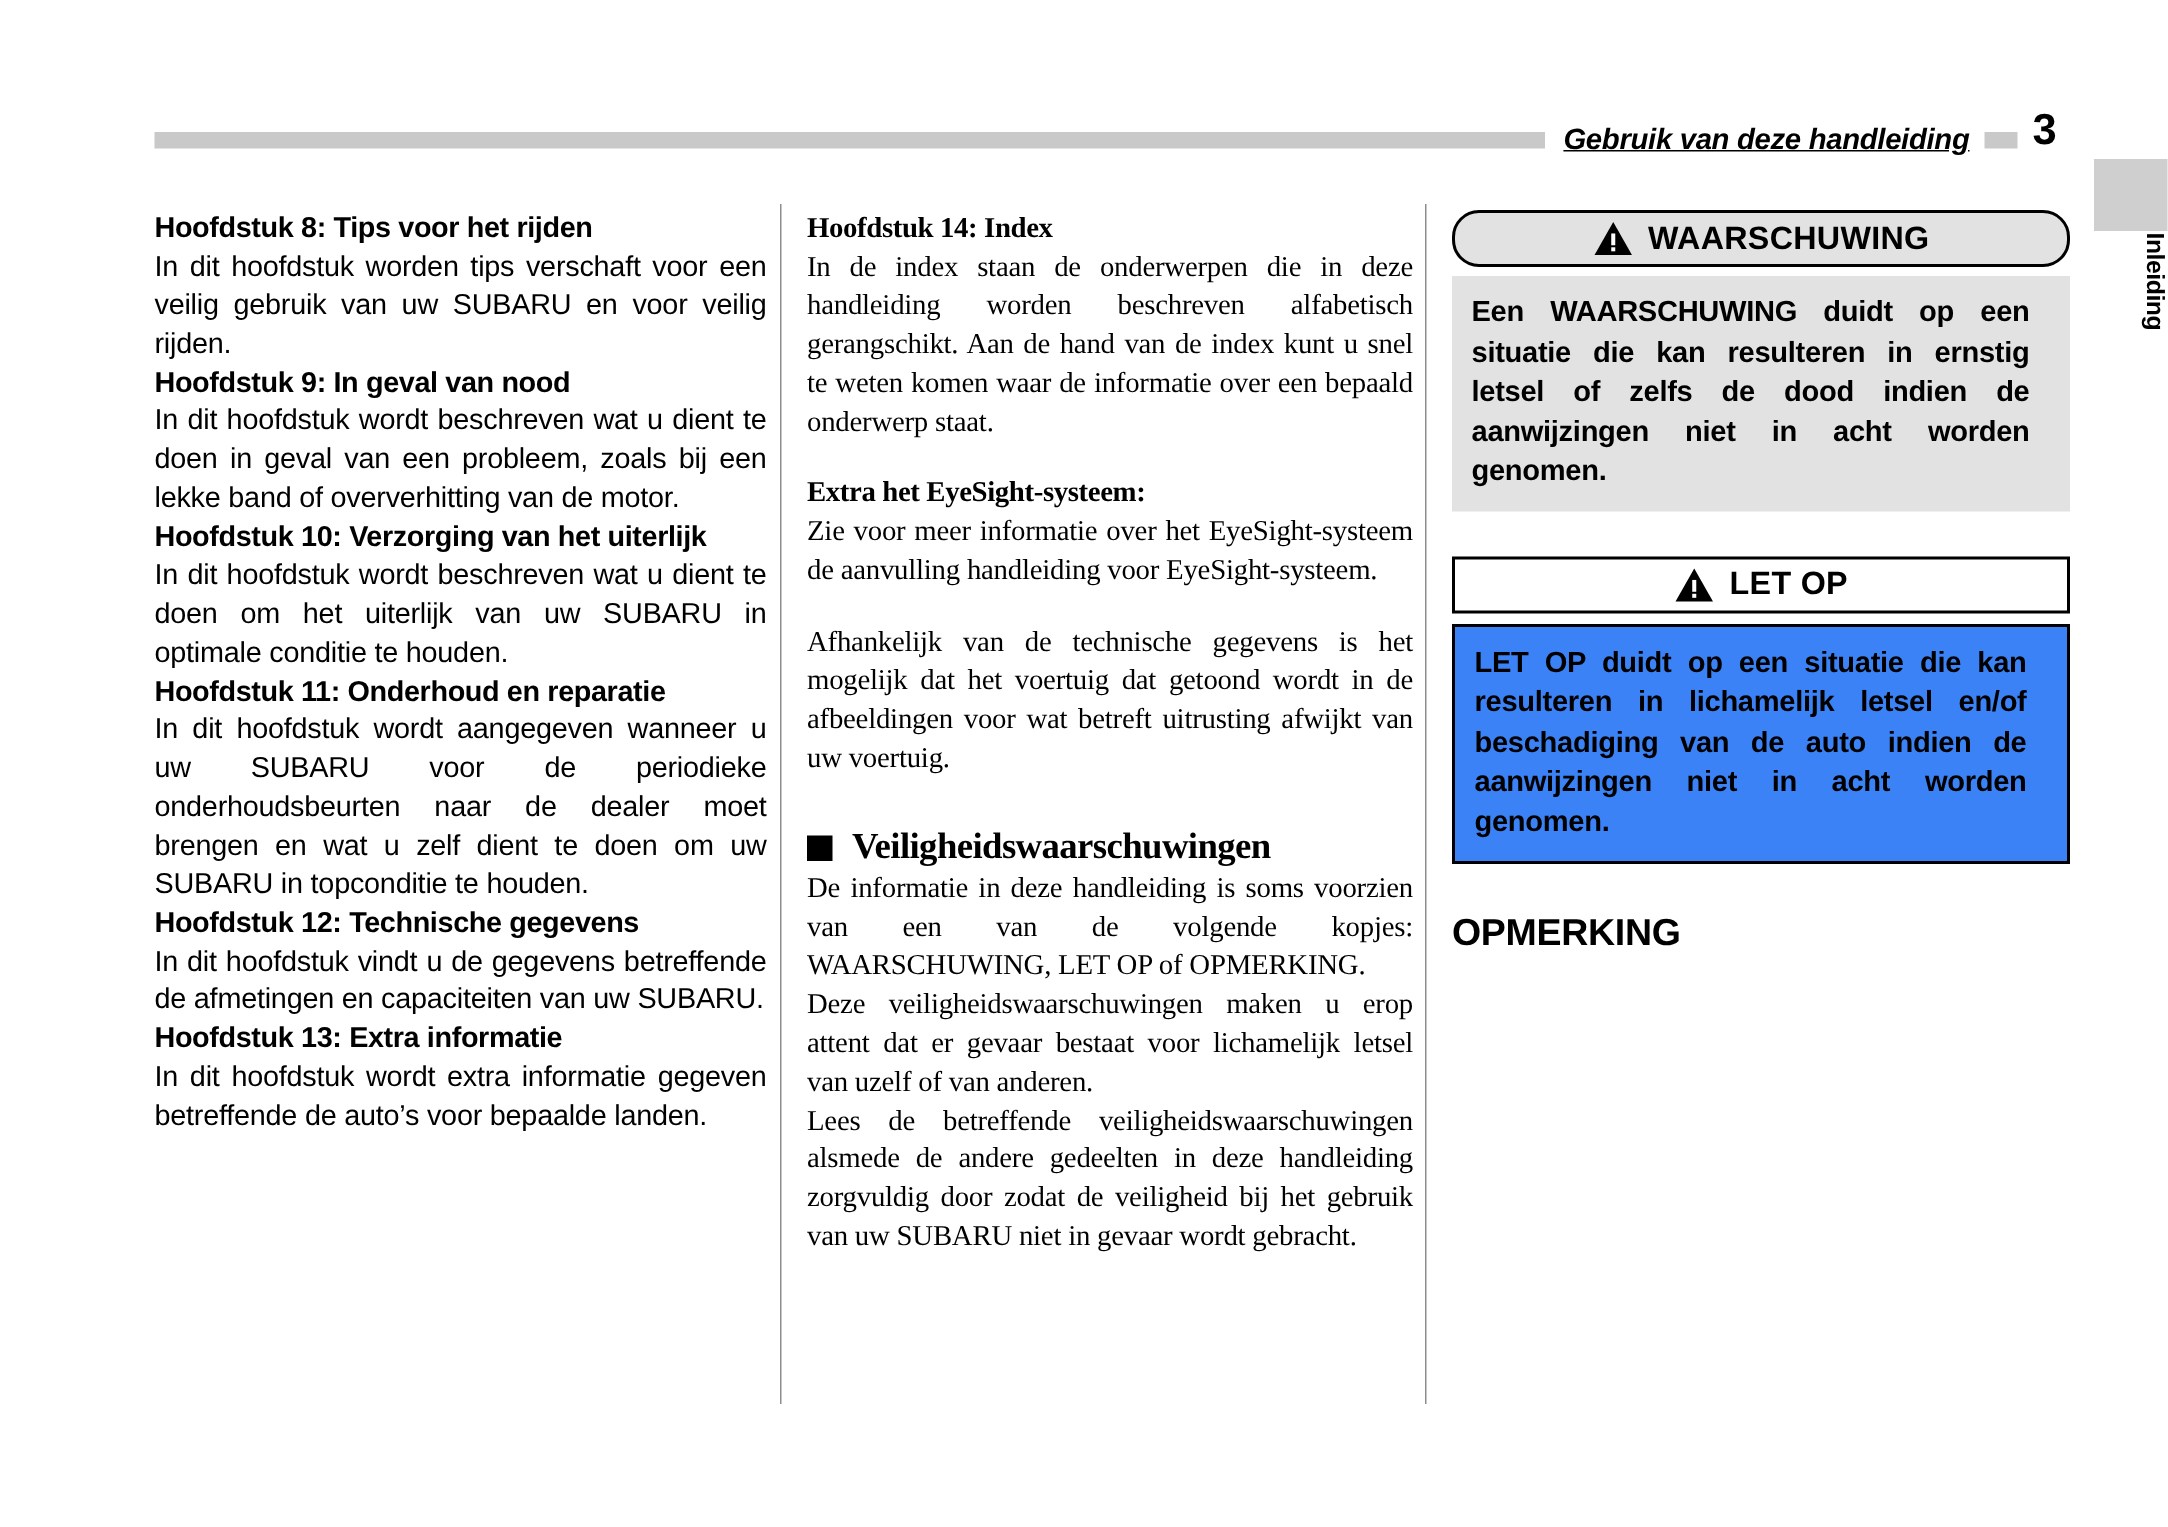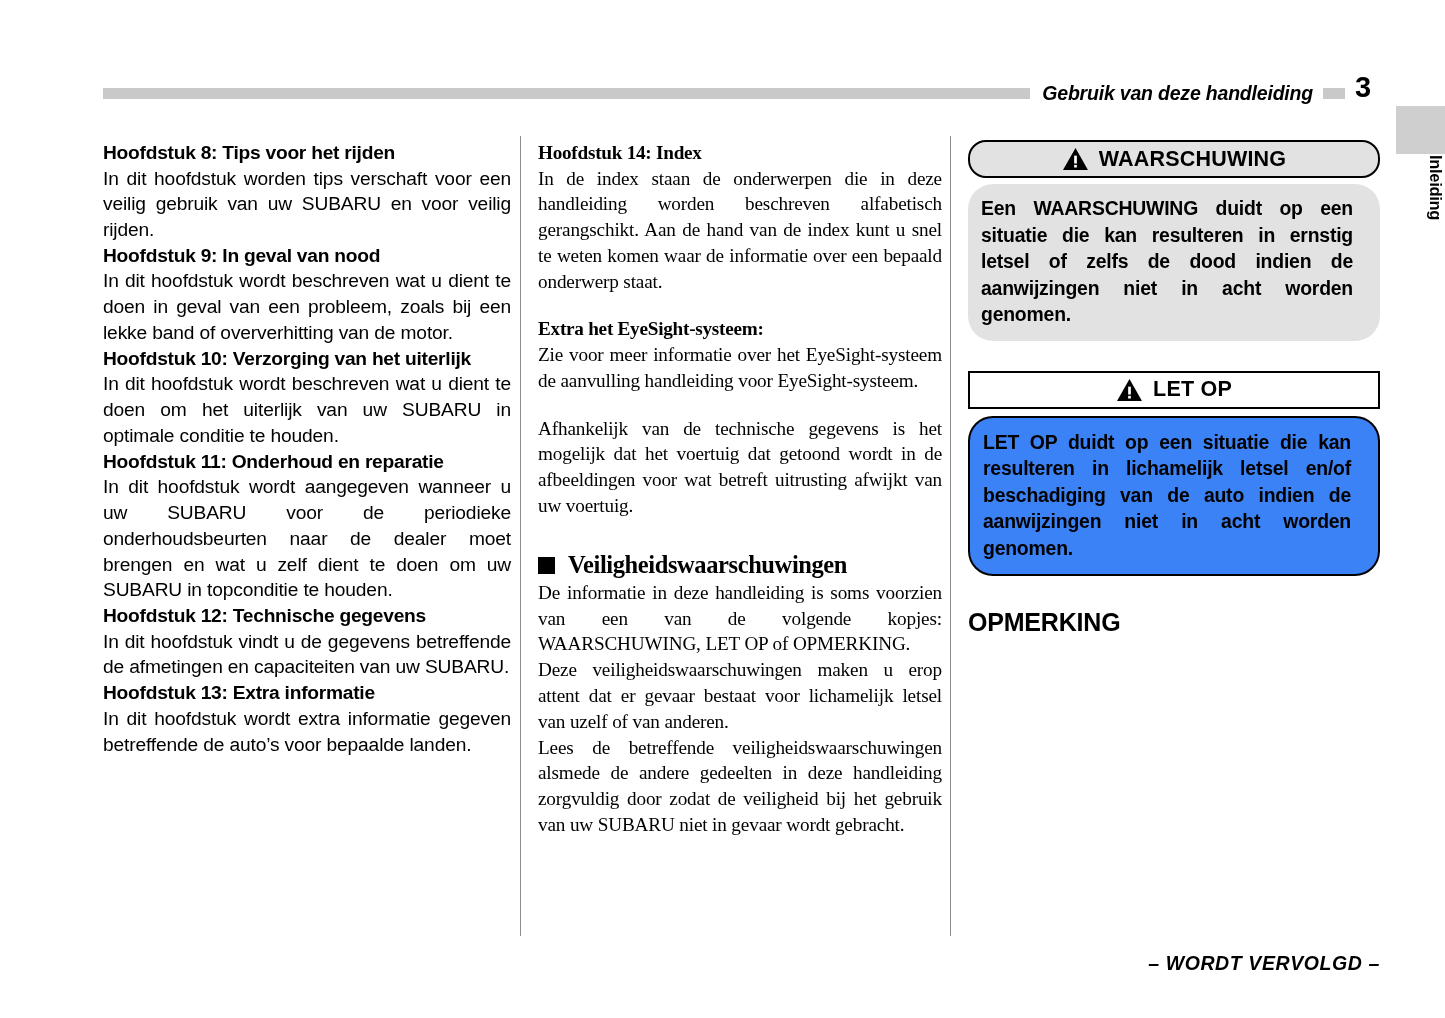--- a/index.html
+++ b/index.html
@@ -45,20 +45,21 @@
     right: 22px;
     top: 0px;
     font-size: 19.5px;
     font-weight: bold;
     font-style: italic;
     letter-spacing: -0.2px;
     background: #ffffff;
     padding: 0 10px 0 12px;
     line-height: 27px;
     white-space: nowrap;
+    text-decoration: underline;
   }
   .page-number {
     position: absolute;
     left: 1355px;
     top: 68px;
     font-size: 29px;
     font-weight: bold;
     line-height: 38px;
   }
 
@@ -161,21 +162,20 @@
   }
   .alert-body {
     box-sizing: border-box;
     padding: 11px 27px 13px 13px;
     font-size: 19.4px;
     font-weight: bold;
     line-height: 26.5px;
     text-align: justify;
     text-align-last: left;
     letter-spacing: -0.2px;
-    border-radius: 25px;
   }
   
   .alert-warning .alert-head { background: #e2e2e2; border-radius: 18px; }
   .alert-warning .alert-body {
     background: #e2e2e2;
     border: none;
     margin-top: 6px;
   }
   
   .alert-caution .alert-head { background: #ffffff; }
@@ -318,15 +318,14 @@
     </div>
 
     <div class="gap-lg"></div>
 
     <div>
       <h3 class="note-title">OPMERKING</h3>
     </div>
 
   </div>
 
-  <div class="footer">– WORDT VERVOLGD –</div>
 
 </div>
 
 </body></html>

